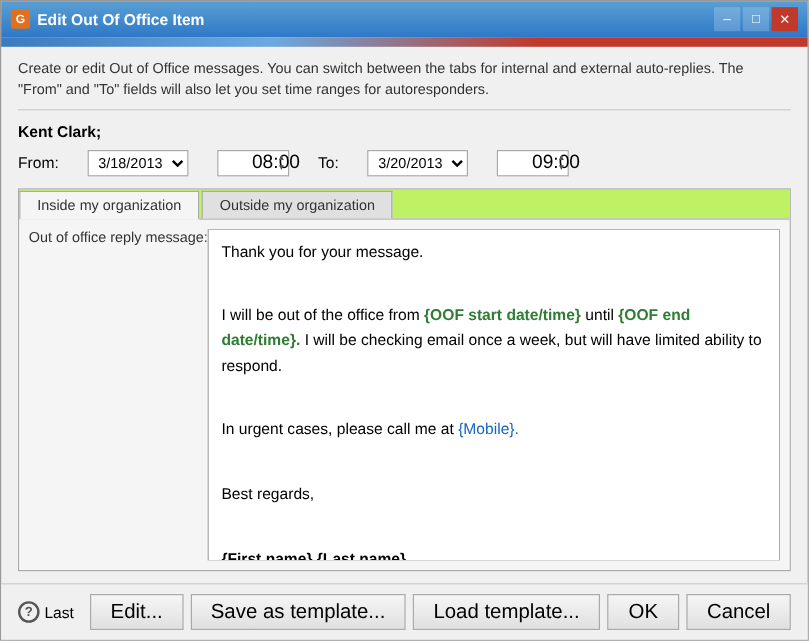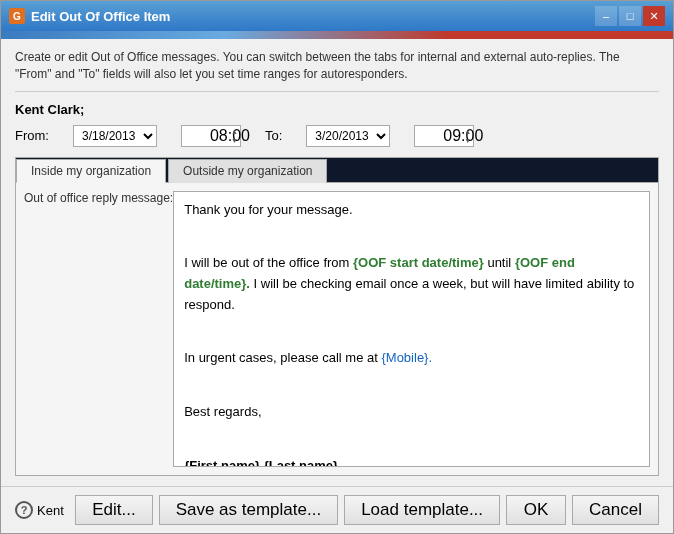--- a/index.html
+++ b/index.html
@@ -153,22 +153,23 @@
 
     .tabs-container {
       display: flex;
       flex-direction: column;
       flex: 1;
       border: 1px solid #aaa;
       overflow: hidden;
     }
     .tab-bar {
       display: flex;
-      background: #0f172a;
+      background: #bef264;
       flex-shrink: 0;
+      align-items: center;
     }
     .tab {
       padding: 4px 14px;
       border: 1px solid #aaa;
       border-bottom: none;
       cursor: pointer;
       font-size: 12px;
       background: #e0e0e0;
       margin-right: 2px;
       position: relative;
@@ -331,21 +332,21 @@
           <div class="msg-line bold">{First name} {Last name}</div>
 
         </div>
       </div>
     </div>
   </div>
 
   <div class="footer">
     <div class="footer-left">
       <div class="help-icon">?</div>
-      <span>Kent</span>
+      <span>Last</span>
     </div>
     <div class="footer-buttons">
       <button class="btn">Edit...</button>
       <button class="btn">Save as template...</button>
       <button class="btn">Load template...</button>
       <button class="btn ok-btn">OK</button>
       <button class="btn">Cancel</button>
     </div>
   </div>
 </div>

